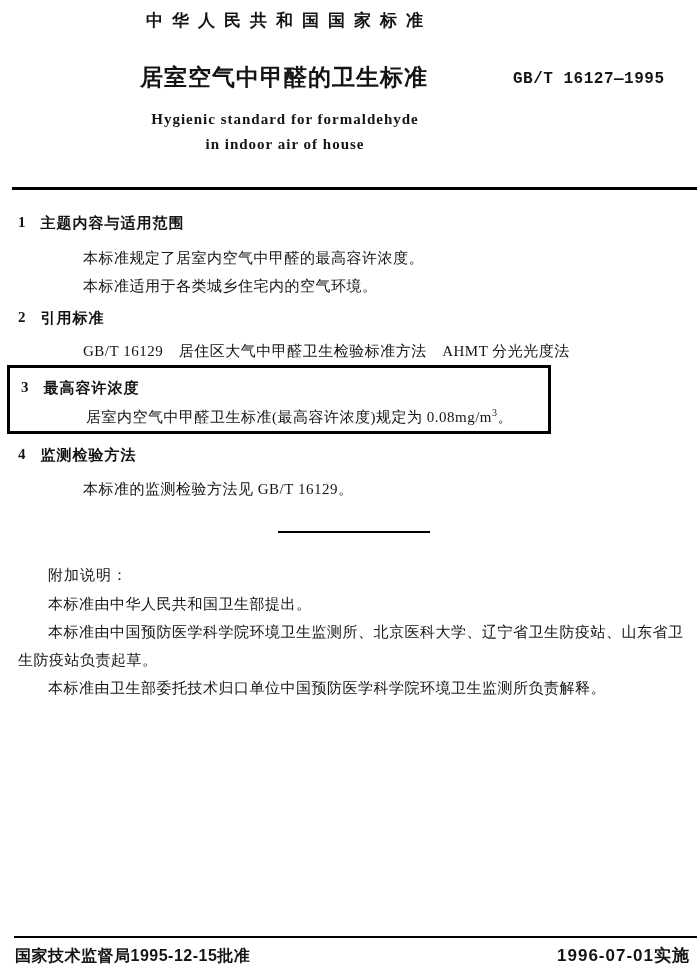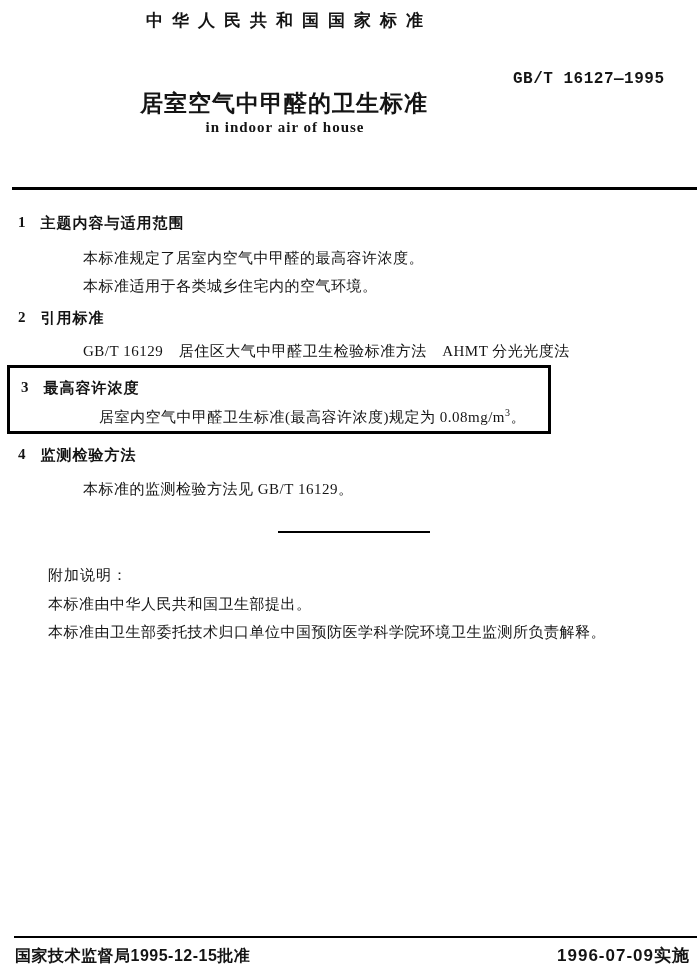--- a/index.html
+++ b/index.html
@@ -24,21 +24,20 @@
   }
   .doc-title {
     position: absolute;
     top: 62px;
     left: 140px;
     font-family: "Liberation Sans", sans-serif;
     font-weight: bold;
     font-size: 23px;
     letter-spacing: 1px;
     white-space: nowrap;
-    margin-top: 26px;
   }
   .std-no {
     position: absolute;
     top: 70px;
     left: 513px;
     font-family: Liberation Mono, monospace;
     font-weight: bold;
     font-size: 16px;
     letter-spacing: 0.5px;
     white-space: nowrap;
@@ -85,21 +84,21 @@
   }
   .limit-box {
     position: absolute;
     top: 365px;
     left: 7px;
     width: 538px;
     height: 63px;
     border: 3px solid #000;
   }
   .limit-box .sec-heading { position: absolute; top: 11px; left: 11px; }
-  .limit-box .body-p { position: absolute; top: 40px; left: 54px; text-align: center; }
+  .limit-box .body-p { position: absolute; top: 40px; left: 41px; text-align: center; }
   sup { font-size: 10px; vertical-align: super; line-height: 0; }
   .mid-rule {
     position: absolute;
     top: 531px;
     left: 278px;
     width: 152px;
     height: 2px;
     background: #000;
   }
   .addendum-title {
@@ -152,20 +151,21 @@
 </style>
 </head>
 <body>
 
 <div class="kicker">中华人民共和国国家标准</div>
 
 <div class="doc-title">居室空气中甲醛的卫生标准</div>
 <div class="std-no">GB/T 16127—1995</div>
 
 <div class="subtitle-wrap">
+  <div class="line1">Hygienic standard for formaldehyde</div>
   <div class="line2">in indoor air of house</div>
 </div>
 
 <div class="rule-top"></div>
 
 <div class="sec-heading" style="top:214px">
   <span class="num">1</span>
   <span>主题内容与适用范围</span>
 </div>
 <div class="body-p" style="top:249px">本标准规定了居室内空气中甲醛的最高容许浓度。</div>
@@ -191,18 +191,19 @@
   <span class="num">4</span>
   <span>监测检验方法</span>
 </div>
 <div class="body-p" style="top:480px">本标准的监测检验方法见 GB/T 16129。</div>
 
 <div class="mid-rule"></div>
 
 <div class="addendum-title">附加说明：</div>
 <div class="addendum-body">
   <p>本标准由中华人民共和国卫生部提出。</p>
+  <p>本标准由中国预防医学科学院环境卫生监测所、北京医科大学、辽宁省卫生防疫站、山东省卫生防疫站负责起草。</p>
   <p>本标准由卫生部委托技术归口单位中国预防医学科学院环境卫生监测所负责解释。</p>
 </div>
 
 <div class="rule-bottom"></div>
 <div class="footer-left">国家技术监督局1995-12-15批准</div>
-<div class="footer-right">1996-07-09实施</div>
+<div class="footer-right">1996-07-01实施</div>
 
 </body></html>

